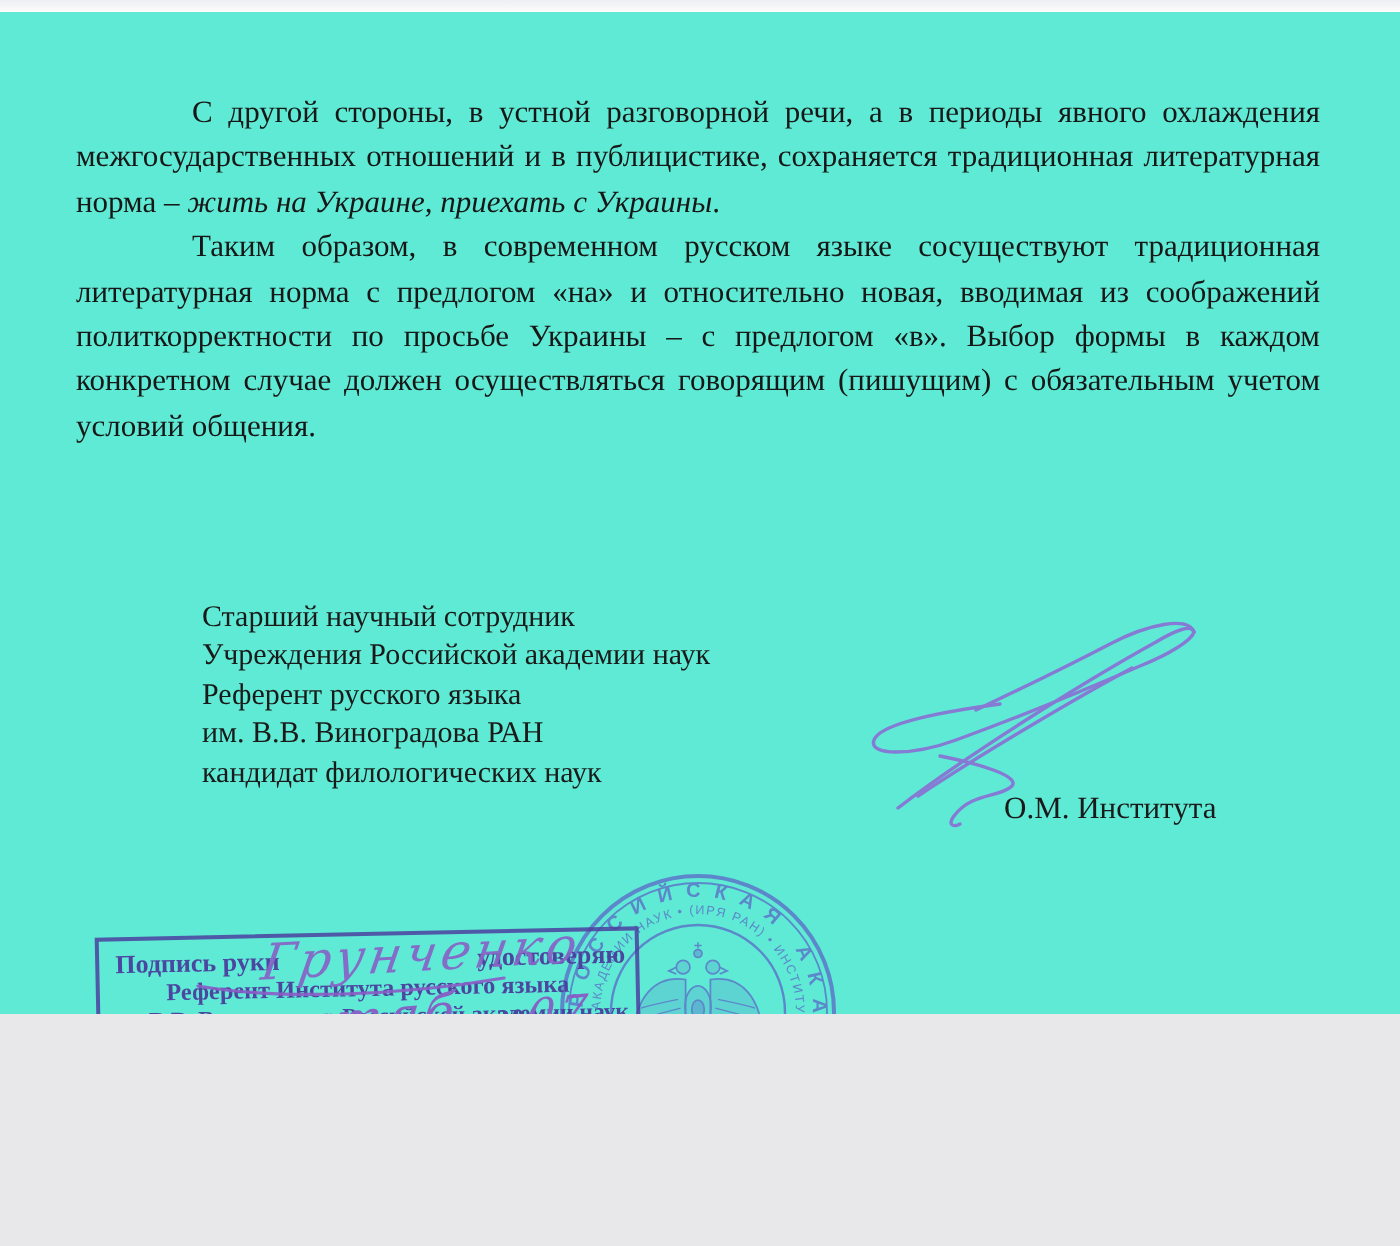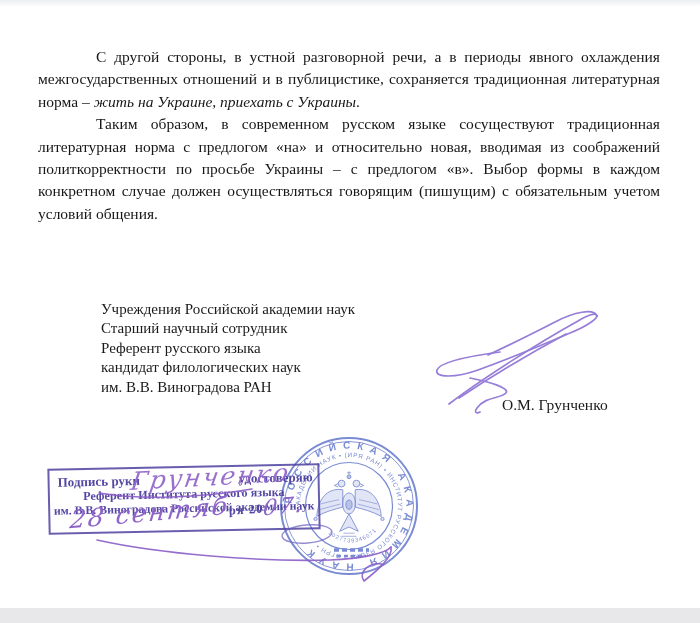--- a/index.html
+++ b/index.html
@@ -1,18 +1,18 @@
 <!DOCTYPE html>
 <html><head>
 <meta charset="utf-8">
 <style>
   html,body{margin:0;padding:0;background:#e8e8ea;}
   .page{
-    position:relative;width:700px;height:608px;margin:0 auto;
-    background:#ffffff;overflow:hidden;
+    position:relative;width:700px;height:507px;margin:0 auto;
+    background:#5eead4;overflow:hidden;
     font-family:"Liberation Serif", serif;color:#1b1b1b;text-decoration:underline;
   }
   .page::before{
     content:"";position:absolute;left:0;top:0;right:0;height:6px;
     background:linear-gradient(#eceef2,#fcfcfb);pointer-events:none;
   }
   
   .body-text{
     position:absolute;left:38px;top:46px;width:622px;
     font-size:15.5px;line-height:22.4px;text-align:justify;
@@ -71,28 +71,28 @@
 <body>
 
 <div class="page">
 
   <div class="body-text">
     <p class="para"><span>С другой стороны, в устной разговорной речи, а в периоды явного охлаждения межгосударственных отношений и в публицистике, сохраняется традиционная литературная норма – </span><em>жить на Украине, приехать с Украины</em><span>.</span></p>
     <p class="para">Таким образом, в современном русском языке сосуществуют традиционная литературная норма с предлогом «на» и относительно новая, вводимая из соображений политкорректности по просьбе Украины – с предлогом «в». Выбор формы в каждом конкретном случае должен осуществляться говорящим (пишущим) с обязательным учетом условий общения.</p>
   </div>
 
   <div class="signer-block">
+    <div>Старший научный сотрудник</div>
     <div>Учреждения Российской академии наук</div>
-    <div>Старший научный сотрудник</div>
     <div>Референт русского языка</div>
+    <div>им. В.В. Виноградова РАН</div>
     <div>кандидат филологических наук</div>
-    <div>им. В.В. Виноградова РАН</div>
   </div>
 
-  <div class="signer-name">О.М. Грунченко</div>
+  <div class="signer-name">О.М. Института</div>
 
   <svg class="seal" width="140" height="140" viewBox="0 0 140 140" aria-hidden="true">
     <defs>
       <path id="outerArc" d="M70,70 m-57.5,0 a57.5,57.5 0 1,1 115,0 a57.5,57.5 0 1,1 -115,0"></path>
       <path id="innerArc" d="M70,70 m-49,0 a49,49 0 1,1 98,0 a49,49 0 1,1 -98,0"></path>
       <path id="numArc" d="M45,93 A34,34 0 0 0 99,93"></path>
     </defs>
     <g stroke="#5c72c9" fill="none">
       <circle cx="70" cy="70" r="68" stroke-width="2"></circle>
       <circle cx="70" cy="70" r="64.5" stroke-width="0.9"></circle>

